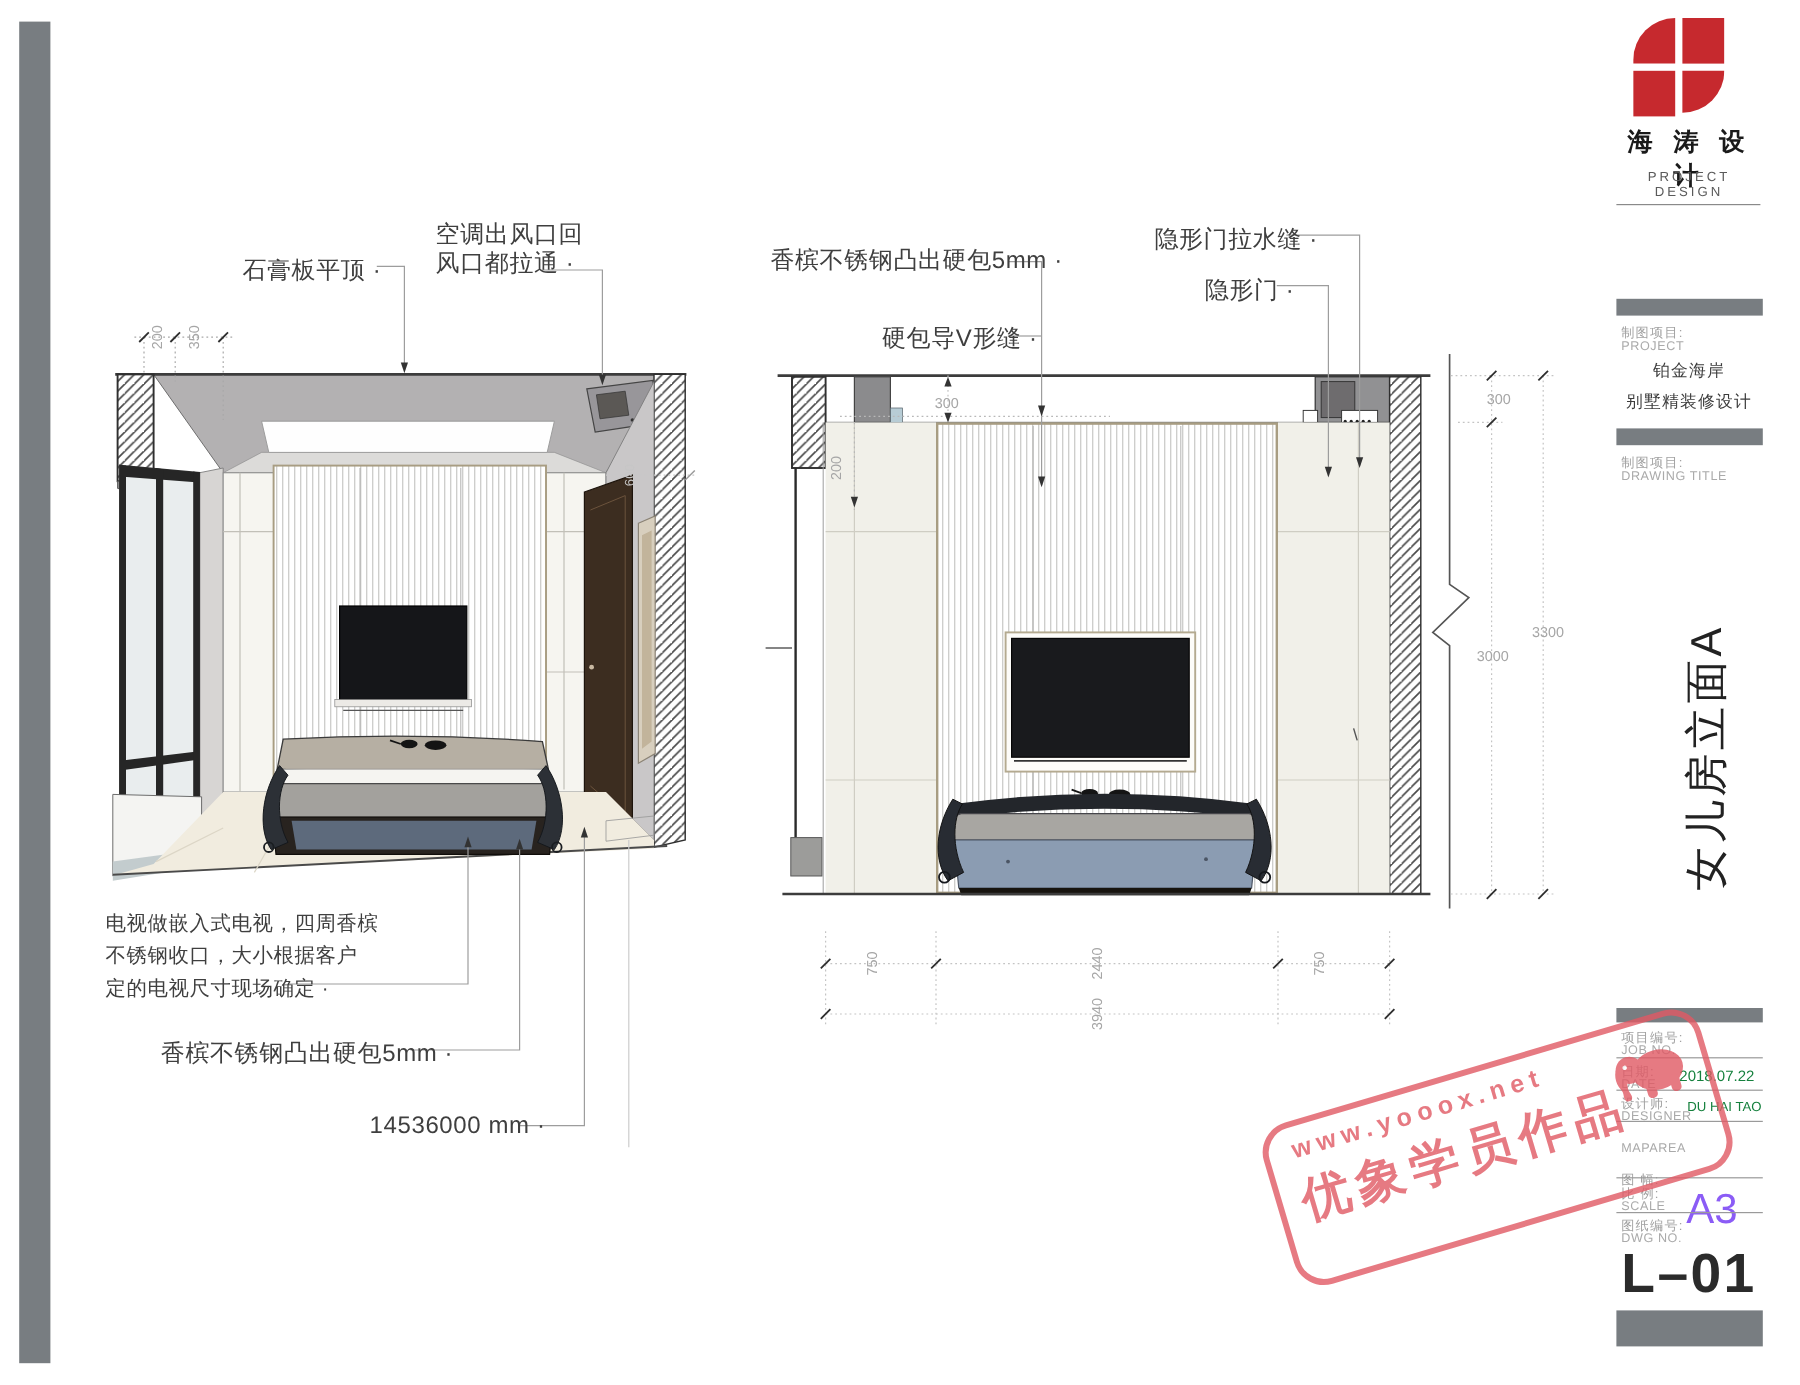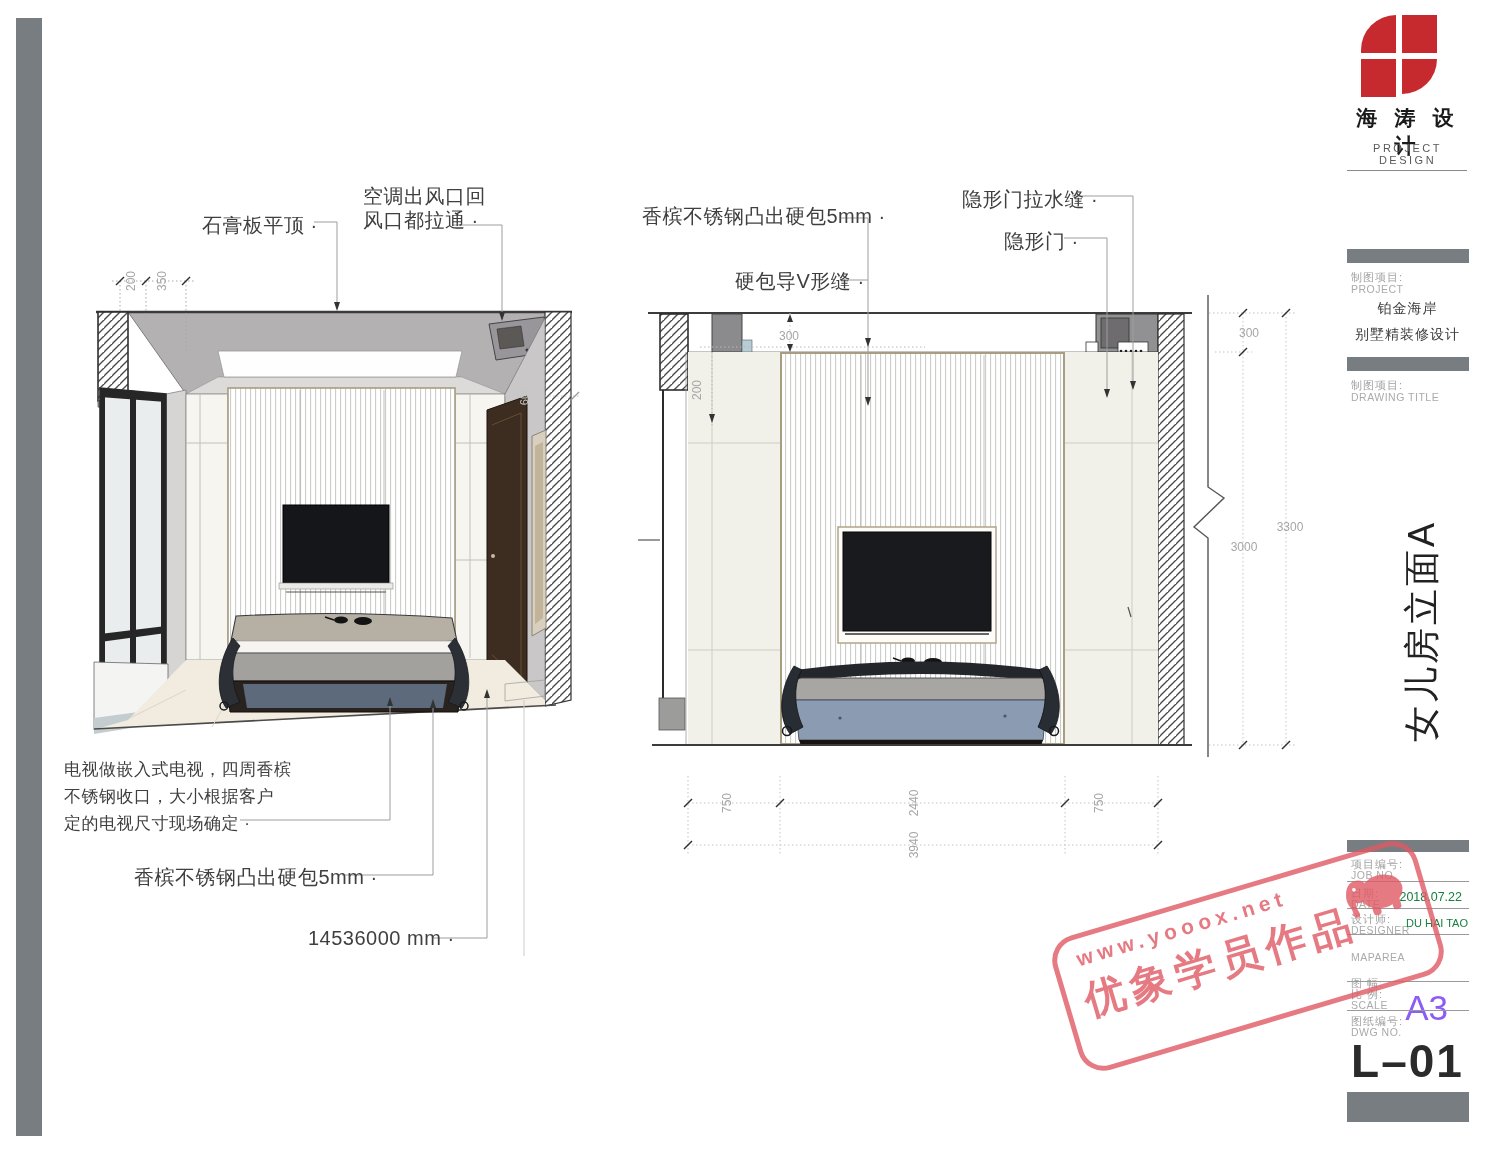--- a/index.html
+++ b/index.html
@@ -2,21 +2,21 @@
 <html><head>
 <meta charset="utf-8">
 <style>
   html,body{margin:0;padding:0;background:#fff;}
   #sheet{position:relative;width:1500px;height:1154px;background:#ffffff;overflow:hidden;
          font-family:"Liberation Sans",sans-serif;}
   .abs{position:absolute;}
   
   .ann{position:absolute;font-size:20px;color:#3f3f3f;letter-spacing:.5px;white-space:nowrap;}
   .ann .ln{line-height:24px;}
-  .note{position:absolute;font-size:17px;color:#3f3f3f;letter-spacing:.5px;line-height:27px;white-space:nowrap;}
+  .note{position:absolute;font-size:17px;color:#3f3f3f;letter-spacing:.5px;line-height:27px;white-space:nowrap;margin-left:24px;}
   
   #sidebar{position:absolute;left:1345px;top:0;width:125px;height:883px;}
   #sidebar .cnlab{position:absolute;left:6px;font-size:11px;color:#a2a2a2;letter-spacing:1px;white-space:nowrap;}
   #sidebar .enlab{position:absolute;left:6px;font-size:10.5px;color:#aaaaaa;letter-spacing:.5px;white-space:nowrap;}
   #sidebar .grayband{position:absolute;left:2px;width:122px;background:#787d81;}
   #sidebar .rowline{position:absolute;left:2px;width:122px;border-top:1px solid #9a9a9a;}
   .brand-cn{position:absolute;top:104px;width:100%;text-align:center;
             font-family:"DejaVu Serif",serif;font-weight:bold;font-size:21px;color:#1a1a1a;letter-spacing:5px;}
   .brand-en{position:absolute;top:142px;width:100%;text-align:center;font-size:11px;color:#5a5a5a;letter-spacing:2.5px;}
   .proj-name{position:absolute;width:100%;text-align:center;font-size:14px;color:#3c3c3c;letter-spacing:1px;white-space:nowrap;}

